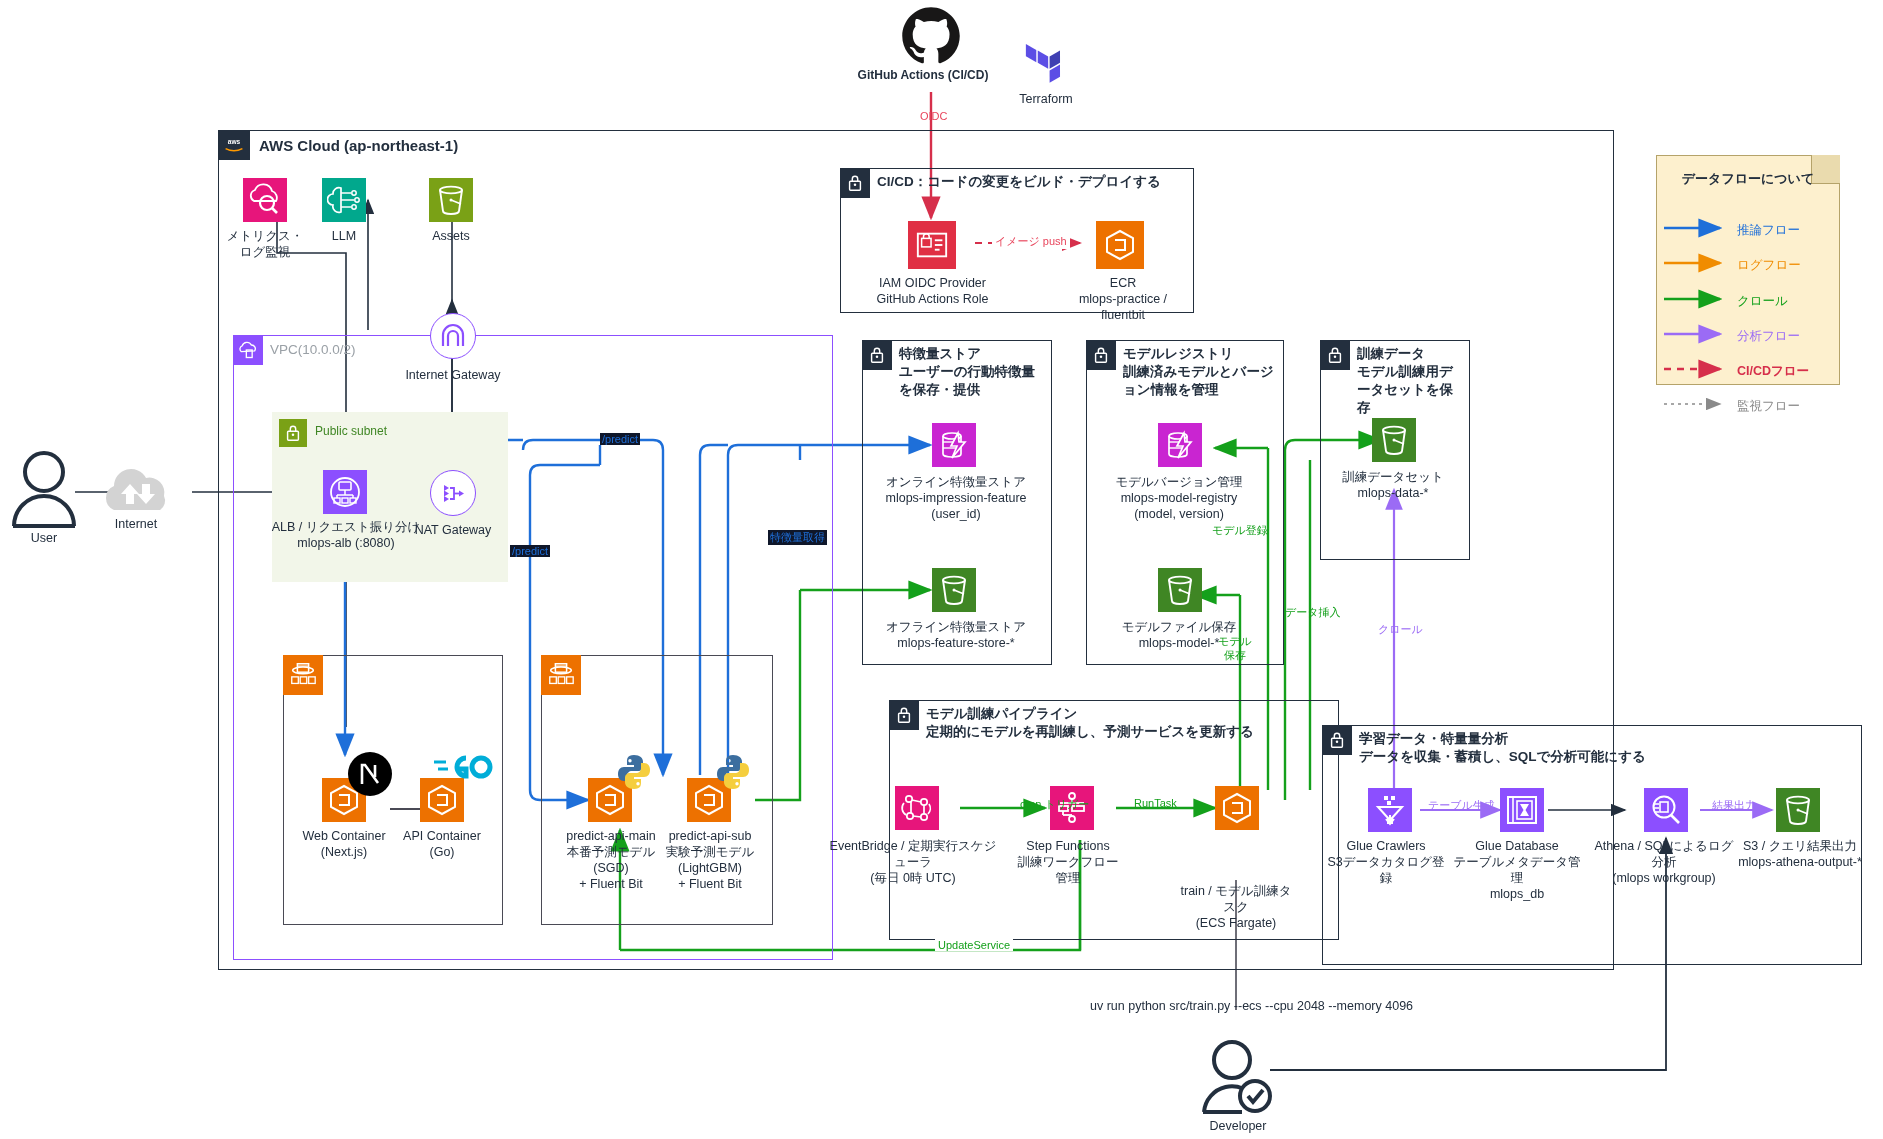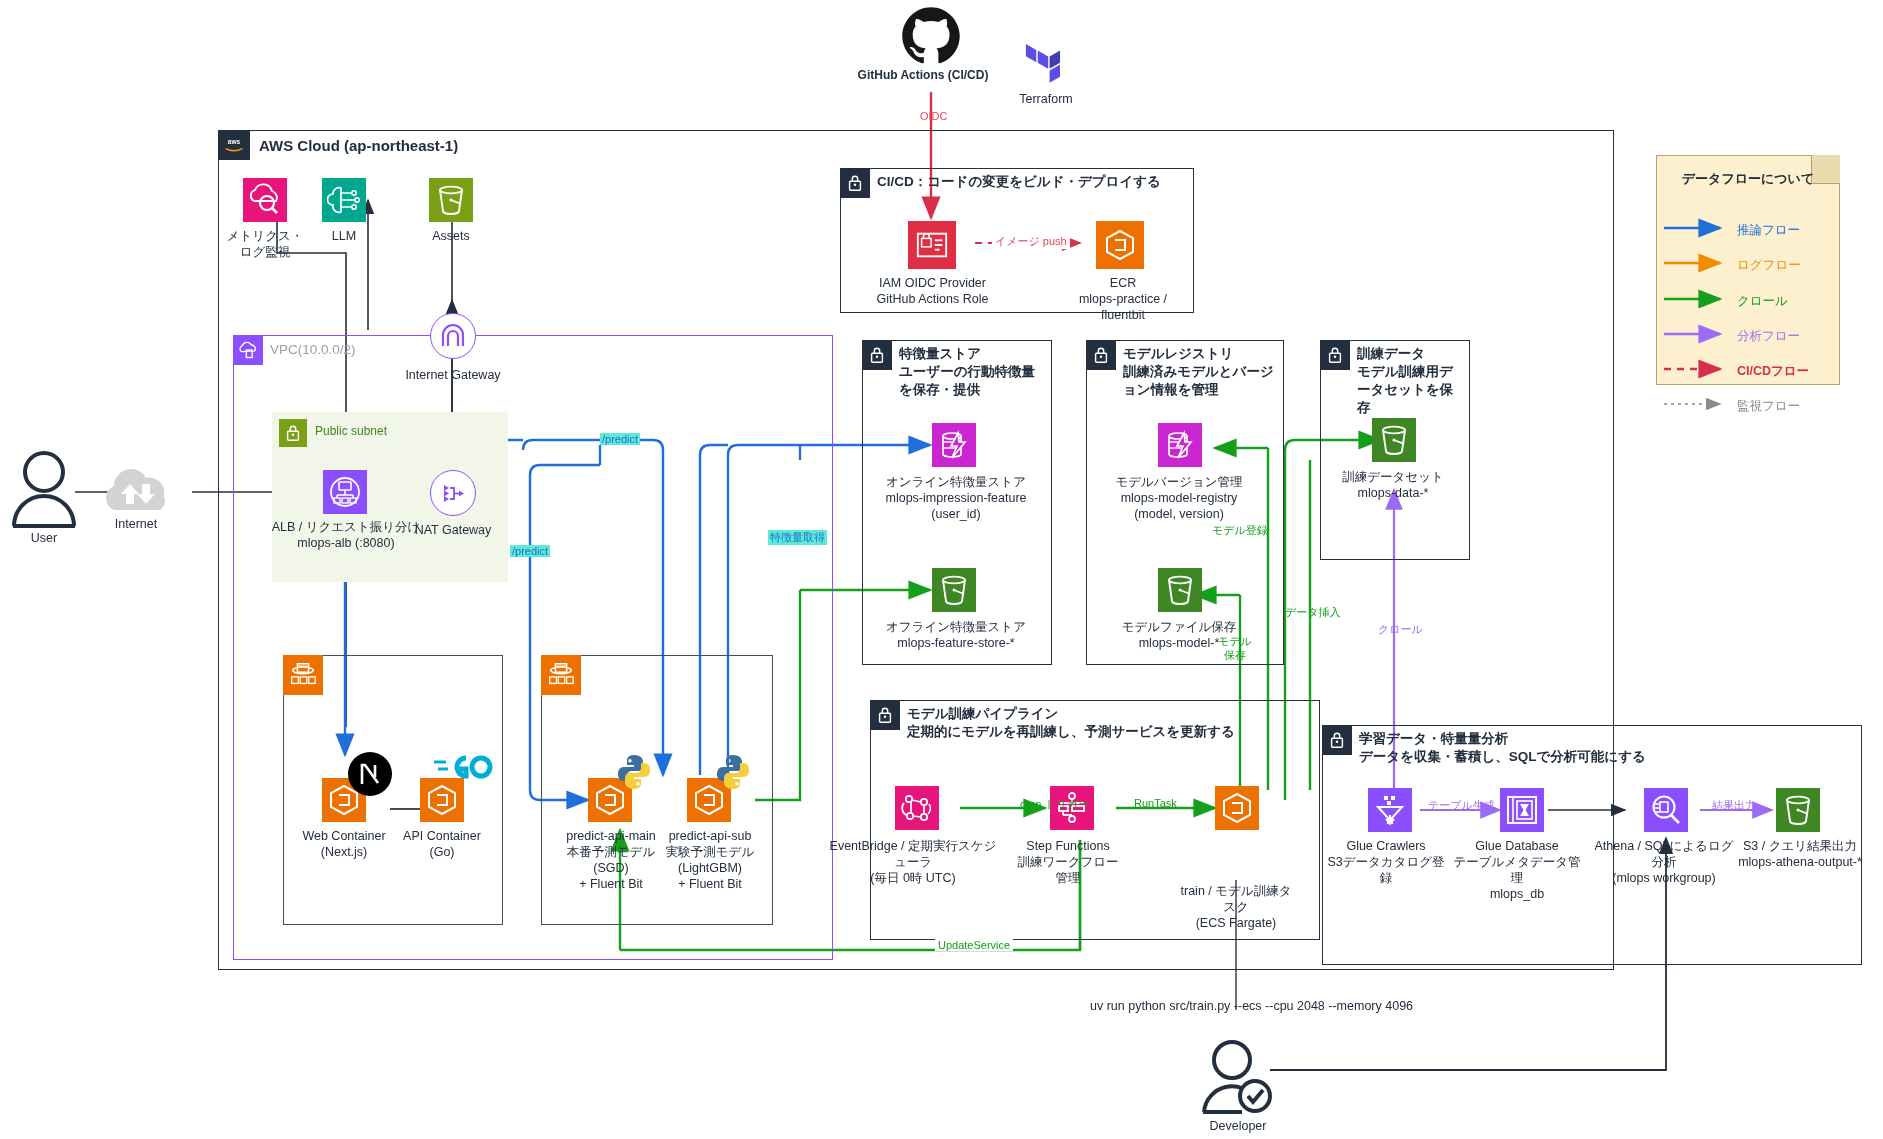--- a/index.html
+++ b/index.html
@@ -86,21 +86,21 @@
     background:#EADBAE; border-left:1px solid #B5A36A; border-bottom:1px solid #B5A36A;
   }
   .note-title { position:absolute; width:100%; top:14px; text-align:center; font-size:13px; font-weight:bold; color:#232F3E;}
   .legend-row { position:absolute; font-size:12.5px; }
 
   .edge-label { position:absolute; font-size:11px; white-space:nowrap; }
   .edge-label.blue { color:#1E6FD9; }
   .edge-label.green { color:#14A01B; }
   .edge-label.purple { color:#9B6BF5; }
   .edge-label.red { color:#E8455C; }
-  .edge-label.lbox { background:#5eead4; padding:0 2px; }
+  .edge-label.lbox { background:#0f172a; padding:0 2px; }
 
   .topicon { position:absolute; }
   .topicon .cap { position:absolute; width:160px; left:-58px; text-align:center; font-size:12px; font-weight:bold; line-height:1.25;}
 </style>
 </head>
 <body>
 
 <div id="canvas">
 
   <svg class="wires" viewBox="0 0 1883 1139">
@@ -555,21 +555,21 @@
       <ellipse cx="16" cy="6" rx="11" ry="3.4" fill="none" stroke="#fff" stroke-width="1.9"></ellipse>
       <line x1="16" y1="16" x2="26" y2="20" stroke="#fff" stroke-width="1.6"></line>
       <circle cx="16" cy="16" r="1.5" fill="#fff"></circle>
     </svg>
   </div>
   <div class="lbl" style="left:1330px; top:469px; width:126px;">訓練データセット
 mlops-data-*</div>
   <div class="edge-label green" style="left:1285px; top:605px;">データ挿入</div>
   <div class="edge-label purple" style="left:1378px; top:622px;">クロール</div>
 
-  <div class="grp" style="left:870px; top:700px; width:450px; height:240px;">
+  <div class="grp" style="left:889px; top:700px; width:450px; height:240px;">
     <div class="grp-tab">
       <svg width="18" height="18" viewBox="0 0 20 20">
         <rect x="4" y="8" width="12" height="10" rx="1" fill="none" stroke="#fff" stroke-width="1.6"></rect>
         <path d="M7,8 L7,5.5 A3,3 0 0 1 13,5.5 L13,8" fill="none" stroke="#fff" stroke-width="1.6"></path>
         <circle cx="10" cy="12" r="1.4" fill="#fff"></circle>
       </svg>
     </div>
     <div class="grp-title" style="width:390px;">モデル訓練パイプライン
 定期的にモデルを再訓練し、予測サービスを更新する</div>
   </div>

